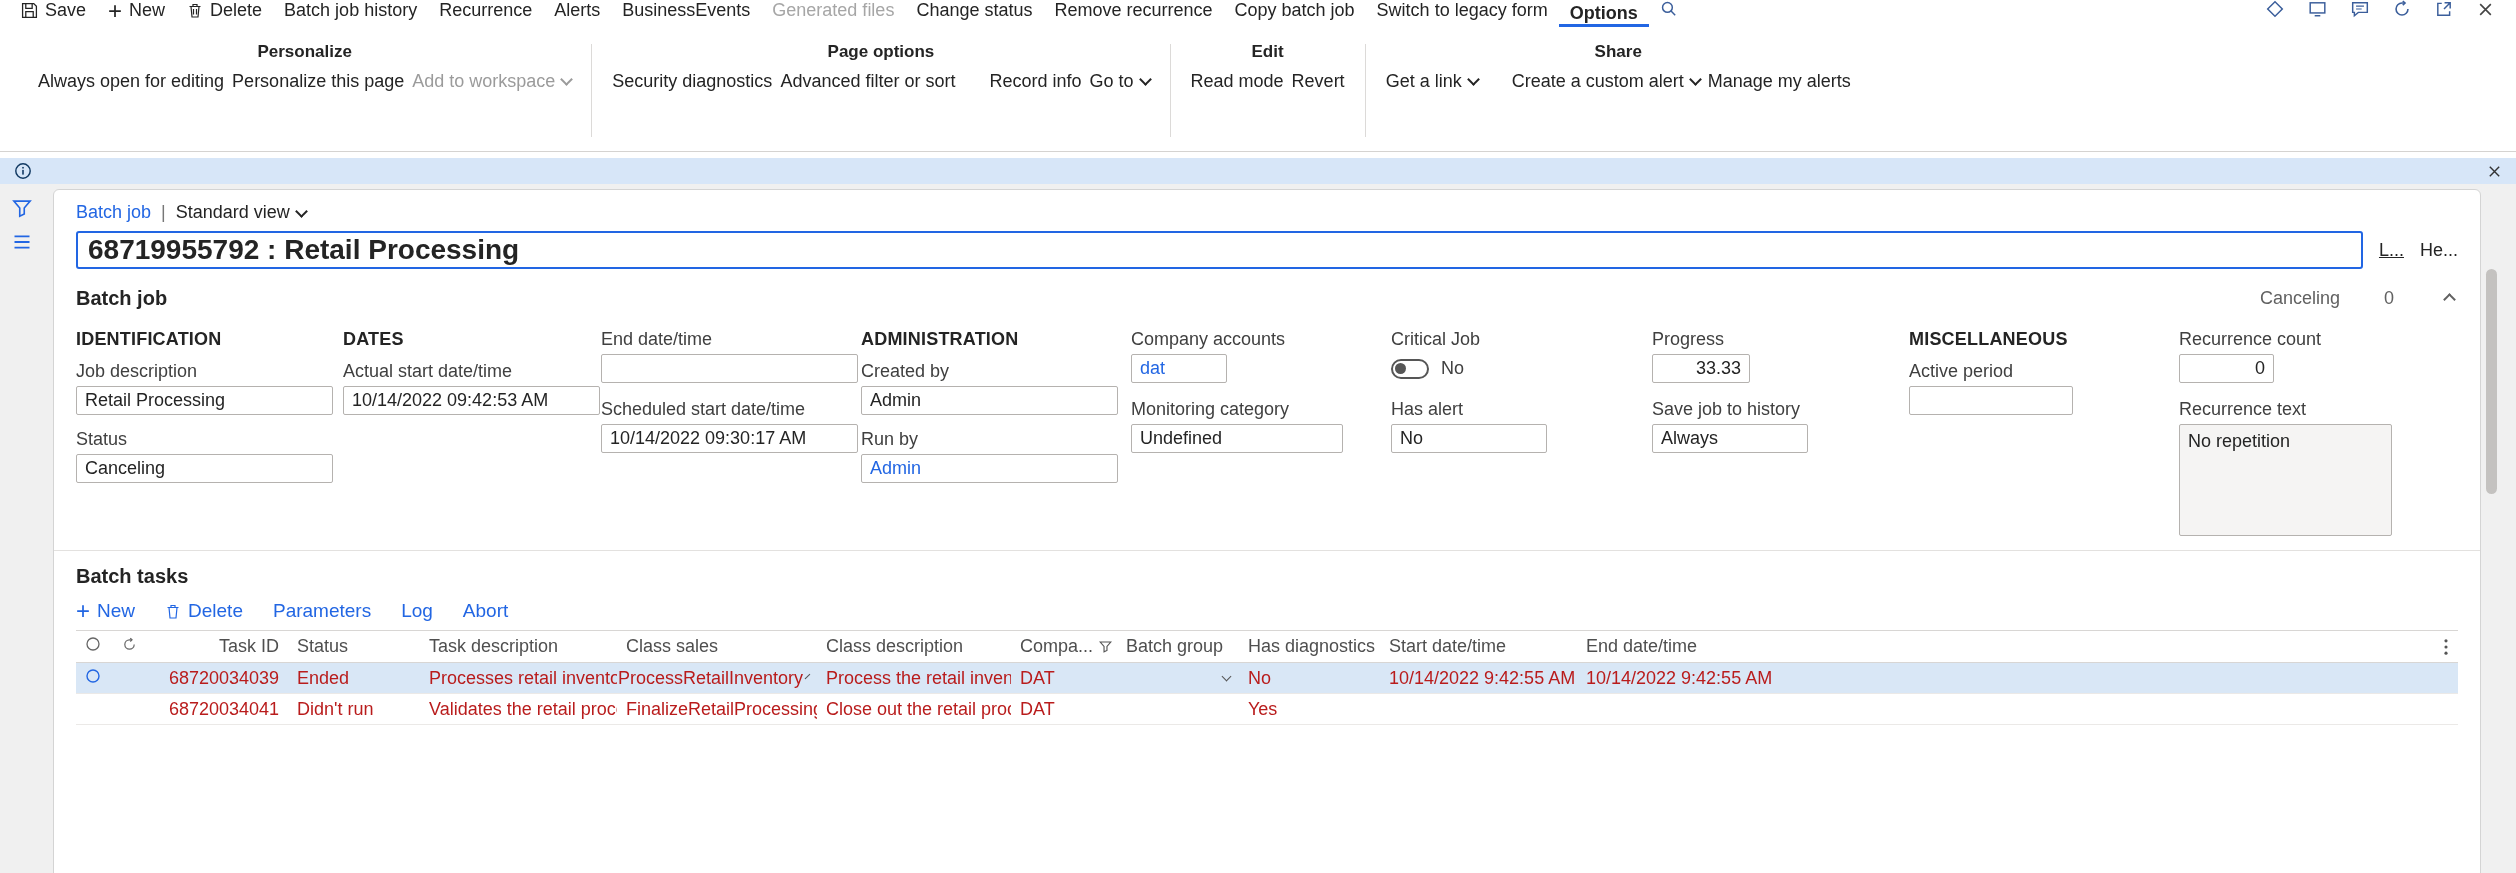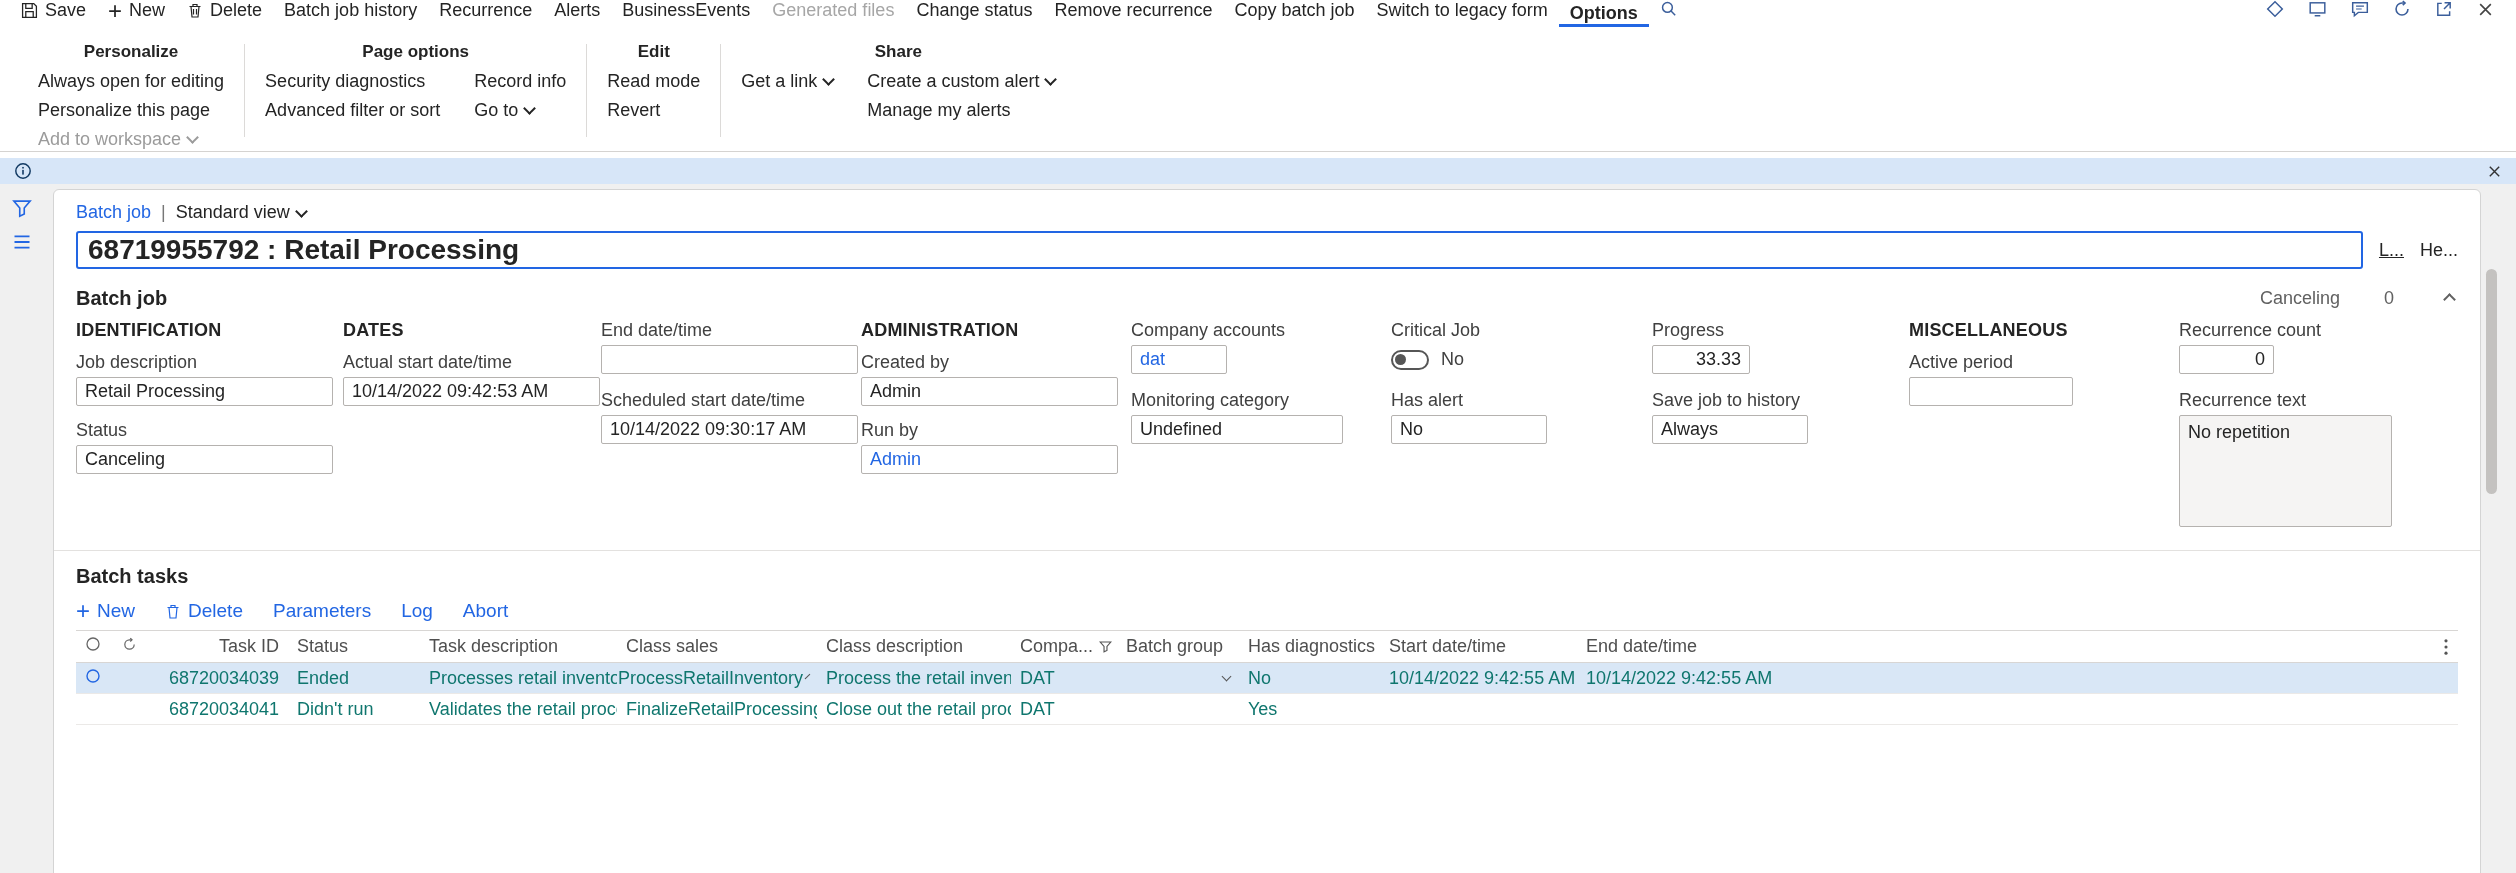--- a/index.html
+++ b/index.html
@@ -19,21 +19,21 @@
   .ic { display:inline-flex; align-items:center; justify-content:center; }
   .ic svg { display:block; }
   .right-icons { margin-left:auto; display:flex; align-items:center; gap:24px; padding-right:14px; color:#3b5e9b; }
   .right-icons .ic { cursor:pointer; }
 
   
   .ribbon { height:116px; display:flex; align-items:stretch; padding:6px 0 0 18px; border-bottom:1px solid #d5d3d1; background:#fff; }
   .rgroup { display:flex; flex-direction:column; padding:0 20px; }
   .rgroup-title { font-size:17px; font-weight:700; text-align:center; margin-bottom:9px; color:#242424; }
   .rgroup-cols { display:flex; gap:34px; }
-  .rcol { display:flex; flex-direction:column; gap:8px; }
+  .rcol { display:flex; flex-direction:row; gap:8px; }
   .ritem { font-size:18px; white-space:nowrap; cursor:pointer; color:#242424; }
   .ritem.muted { color:#9b9b9b; }
   .rdivider { width:1px; background:#dcdad8; margin:2px 0 14px; }
 
   .gapline { height:6px; background:#fff; }
 
   
   .msgbar { height:26px; background:#d7e6f8; display:flex; align-items:center; gap:10px; padding:0 14px; }
   .msgbar-text { font-size:18px; font-weight:700; color:#123a63; white-space:nowrap; overflow:hidden; }
   .msgbar .close { margin-left:auto; color:#333; cursor:pointer; }
@@ -60,21 +60,21 @@
                  padding:0 10px; font-size:28px; font-weight:700; color:#242424; background:#fff; }
   .hdr-btn { font-size:18px; color:#242424; white-space:nowrap; cursor:pointer; }
   .hdr-btn.first { text-decoration:underline; }
 
   .fasttab-head { display:flex; align-items:center; margin-top:12px; padding:6px 26px 4px 22px; }
   .ft-title { font-size:20px; font-weight:700; }
   .ft-summary { margin-left:auto; display:flex; align-items:center; gap:44px; color:#616161; font-size:18px; }
 
   
   .fields { position:relative; height:220px; margin:6px 22px 0 22px; }
-  .fcol { position:absolute; top:0; }
+  .fcol { position:absolute; top:9px; }
   .ghead { font-size:18px; font-weight:700; height:26px; color:#242424; letter-spacing:0.2px; }
   .flabel { font-size:18px; color:#404040; margin-bottom:4px; white-space:nowrap; }
   .p1 .flabel.first { margin-top:6px; }
   .flabel.second { margin-top:14px; }
   .p2 .flabel.second { margin-top:16px; }
   .finput { display:block; height:29px; border:1px solid #b5b2af; border-radius:2px; background:#fff;
             padding:0 8px; font-size:18px; font-family:inherit; color:#242424; }
   .finput.link { color:#2266e3; }
   .finput.ra { text-align:right; }
   .w257{width:257px} .w212{width:212px} .w164{width:164px} .w156{width:156px} .w98{width:98px} .w96{width:96px} .w95{width:95px}
@@ -90,21 +90,21 @@
   .sec-head { display:flex; align-items:center; font-size:20px; font-weight:700; padding:14px 26px 0 22px; }
 
   .grid-toolbar { display:flex; align-items:center; gap:30px; padding:12px 22px 8px 22px; font-size:19px; color:#2266e3; }
   .gt-item { display:flex; align-items:center; gap:7px; cursor:pointer; white-space:nowrap; }
   .plus { font-size:24px; line-height:18px; font-weight:400; }
 
   
   table.grid { margin:0 22px; width:calc(100% - 44px); border-collapse:collapse; table-layout:fixed; font-size:18px; }
   table.grid th { font-weight:400; color:#4f4f4f; text-align:left; height:32px; padding:0 9px;
                   border-top:1px solid #d8d6d4; border-bottom:1px solid #d8d6d4; white-space:nowrap; overflow:hidden; }
-  table.grid td { height:31px; padding:0 9px; border-bottom:1px solid #ebe9e7; white-space:nowrap; overflow:hidden; color:#0f766e; }
+  table.grid td { height:31px; padding:0 9px; border-bottom:1px solid #ebe9e7; white-space:nowrap; overflow:hidden; color:#b91c1c; }
   table.grid .num { text-align:right; }
   tr.selected td { background:#d9e7f6; }
   .cellflex { display:flex; align-items:center; justify-content:flex-end; }
   .th-flex { display:flex; align-items:center; gap:6px; }
   .th-end { display:flex; justify-content:flex-end; align-items:center; }
 
   .details-head { position:absolute; left:0; right:0; bottom:0; border-top:1px solid #e3e1df;
                   padding:16px 26px 14px 22px; display:flex; align-items:center; background:#fff; }
   .details-head .ft-title { font-size:20px; }
   .details-head .chev-right { margin-left:auto; color:#616161; }

